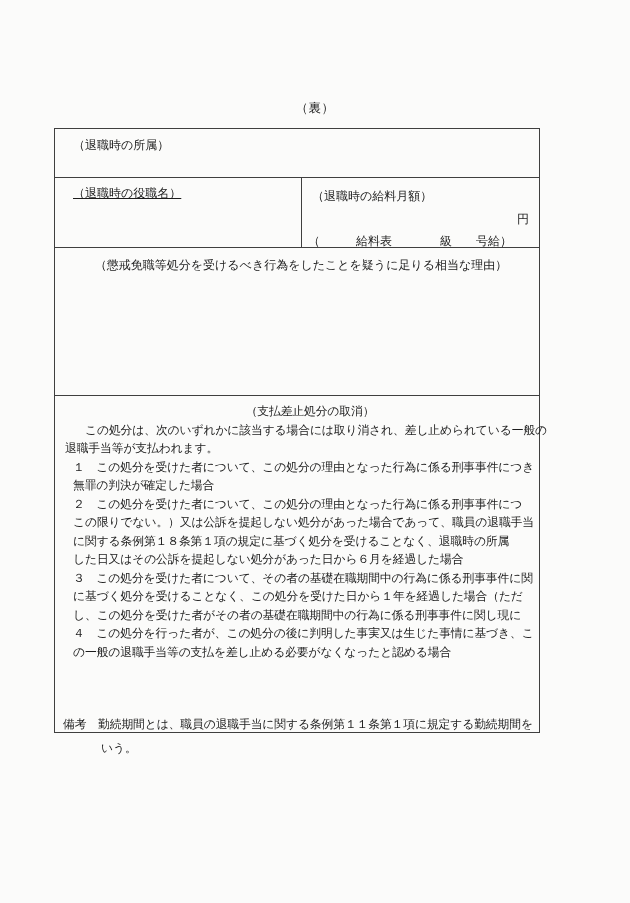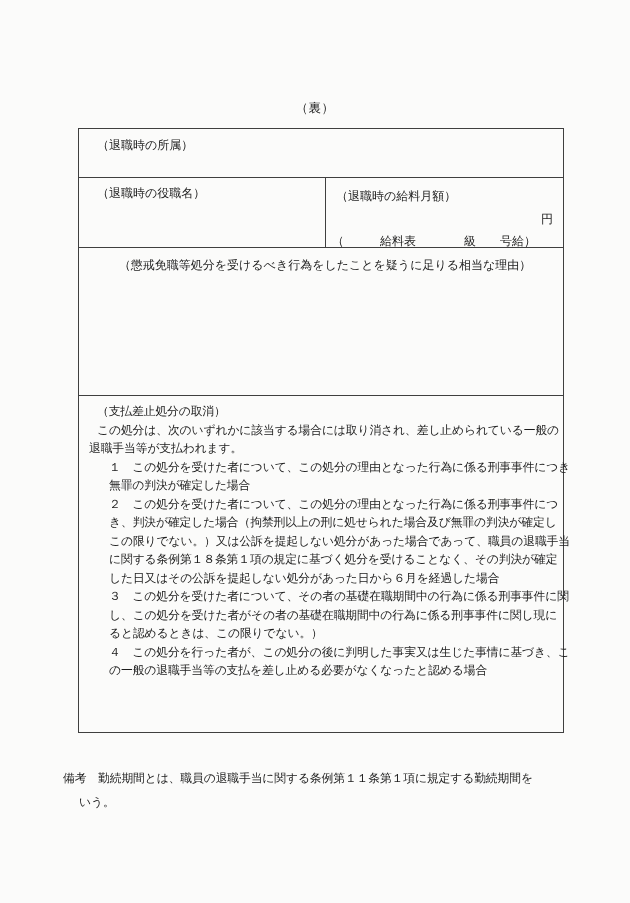--- a/index.html
+++ b/index.html
@@ -17,39 +17,40 @@
   }
   .side-label{
     position:absolute;
     top:100px;left:0;width:630px;
     text-align:center;
     font-size:12.5px;
     letter-spacing:0.5px;
   }
   .form-table{
     position:absolute;
-    left:78px;top:128px;
+    left:54px;top:128px;
     width:486px;
     border:1px solid #3f3f3f;
     box-sizing:border-box;
   }
   .row{box-sizing:border-box;font-size:12px;}
   .row-affiliation{
     height:48px;
     padding:8px 6px 0 18px;
   }
   .row-position-salary{
     height:70px;
     border-top:1px solid #3f3f3f;
     display:flex;
   }
   .cell-position{
     width:246px;
     box-sizing:border-box;
     padding:7px 6px 0 18px;
+    text-decoration:underline;
   }
   .cell-salary{
     flex:1;
     box-sizing:border-box;
     border-left:1px solid #3f3f3f;
     padding:7px 10px 0 6px;
     line-height:22.5px;
   }
   .salary-label{padding-left:4px;}
   .salary-unit{text-align:right;}
@@ -66,33 +67,33 @@
     padding:6px 4px 0 10px;
   }
   .row-cancellation .line{
     font-size:11.8px;
     letter-spacing:-0.12px;
     line-height:18.5px;
     white-space:nowrap;
   }
   .note{
     position:absolute;
-    left:63px;top:766px;
+    left:63px;top:712px;
     width:505px;
   }
   .note .line{
     font-size:11.8px;
     letter-spacing:-0.12px;
     line-height:24px;
     white-space:nowrap;
   }
   .ind0{margin-left:0;font-family:Liberation Serif, serif;}
-  .ind1{margin-left:8px;}
-  .ind2{margin-left:20px;}
-  .ind3{margin-left:16px;}
+  .ind1{margin-left:20px;text-align:center;}
+  .ind2{margin-left:8px;}
+  .ind3{margin-left:38px;}
   .cell-label{white-space:nowrap;}
 </style>
 </head>
 <body>
 
 <div class="page">
 
   <div class="side-label">（裏）</div>
 
   <div class="form-table">
@@ -117,27 +118,26 @@
     </div>
 
     <div class="row row-cancellation">
       <div class="lines">
           <div class="line ind1">（支払差止処分の取消）</div>
           <div class="line ind1">この処分は、次のいずれかに該当する場合には取り消され、差し止められている一般の</div>
           <div class="line ind0">退職手当等が支払われます。</div>
           <div class="line ind2">１　この処分を受けた者について、この処分の理由となった行為に係る刑事事件につき</div>
           <div class="line ind2">無罪の判決が確定した場合</div>
           <div class="line ind2">２　この処分を受けた者について、この処分の理由となった行為に係る刑事事件につ</div>
-          <div class="line ind2">き、判決が確定した場合（拘禁刑以上の刑に処せられた場合及び無罪の判決が確定し</div>
           <div class="line ind2">この限りでない。）又は公訴を提起しない処分があった場合であって、職員の退職手当</div>
-          <div class="line ind2">に関する条例第１８条第１項の規定に基づく処分を受けることなく、その判決が確定</div>
+          <div class="line ind2">に関する条例第１８条第１項の規定に基づく処分を受けることなく、退職時の所属</div>
           <div class="line ind2">した日又はその公訴を提起しない処分があった日から６月を経過した場合</div>
           <div class="line ind2">３　この処分を受けた者について、その者の基礎在職期間中の行為に係る刑事事件に関</div>
+          <div class="line ind2">に基づく処分を受けることなく、この処分を受けた日から１年を経過した場合（ただ</div>
           <div class="line ind2">し、この処分を受けた者がその者の基礎在職期間中の行為に係る刑事事件に関し現に</div>
-          <div class="line ind2">ると認めるときは、この限りでない。）</div>
           <div class="line ind2">４　この処分を行った者が、この処分の後に判明した事実又は生じた事情に基づき、こ</div>
           <div class="line ind2">の一般の退職手当等の支払を差し止める必要がなくなったと認める場合</div>
         </div>
     </div>
 
   </div>
 
   <div class="note">
       <div class="line ind0">備考　勤続期間とは、職員の退職手当に関する条例第１１条第１項に規定する勤続期間を</div>
       <div class="line ind3">いう。</div>

